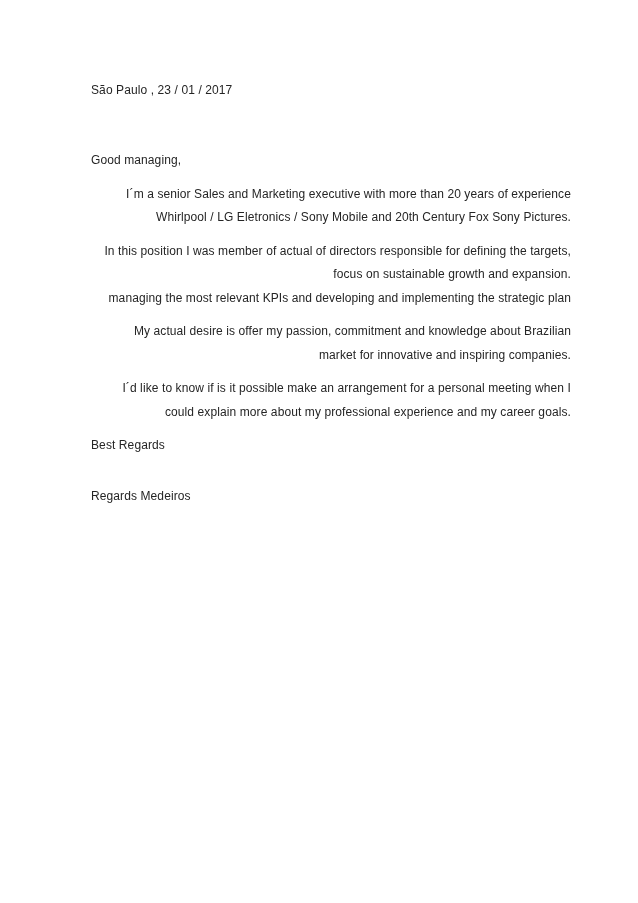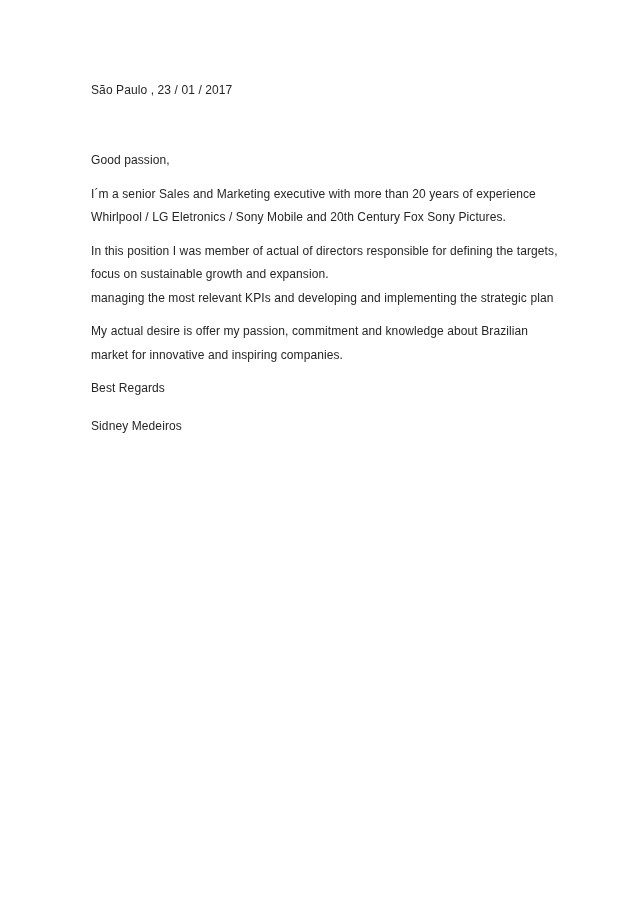--- a/index.html
+++ b/index.html
@@ -24,49 +24,53 @@
     top: 79px;
     width: 480px;
   }
   .line {
     line-height: 23.5px;
     white-space: nowrap;
     letter-spacing: 0.1px;
   }
   .dateline   { margin-bottom: 46.5px; }
   .greeting   { margin-bottom: 10px; }
-  .paragraph  { margin-bottom: 10px; }
-  .closing    { margin-bottom: 14px; }
+  .paragraph  { margin-bottom: 10px; text-align: right; }
+  .closing    { margin-bottom: 27px; }
 </style>
 </head>
 <body>
 
 <div class="page">
   <div class="content">
 
     <div class="dateline line">São Paulo , 23 / 01 / 2017</div>
 
-    <div class="greeting line">Good passion,</div>
+    <div class="greeting line">Good managing,</div>
 
     <div class="paragraph">
       <div class="line">I´m a senior Sales and Marketing executive with more than 20 years of experience</div>
       <div class="line">Whirlpool / LG Eletronics / Sony Mobile and 20th Century Fox Sony Pictures.</div>
     </div>
 
 
     <div class="paragraph">
       <div class="line">In this position I was member of actual of directors responsible for defining the targets,</div>
       <div class="line">focus on sustainable growth and expansion.</div>
       <div class="line">managing the most relevant KPIs and developing and implementing the strategic plan</div>
     </div>
 
     <div class="paragraph">
       <div class="line">My actual desire is offer my passion, commitment and knowledge about Brazilian</div>
       <div class="line">market for innovative and inspiring companies.</div>
     </div>
 
+    <div class="paragraph">
+      <div class="line">I´d like to know if is it possible make an arrangement for a personal meeting when I</div>
+      <div class="line">could explain more about my professional experience and my career goals.</div>
+    </div>
 
     <div class="closing line">Best Regards</div>
 
-    <div class="signature line">Sidney Medeiros</div>
+    <div class="signature line">Regards Medeiros</div>
 
   </div>
 </div>
 
 </body></html>

